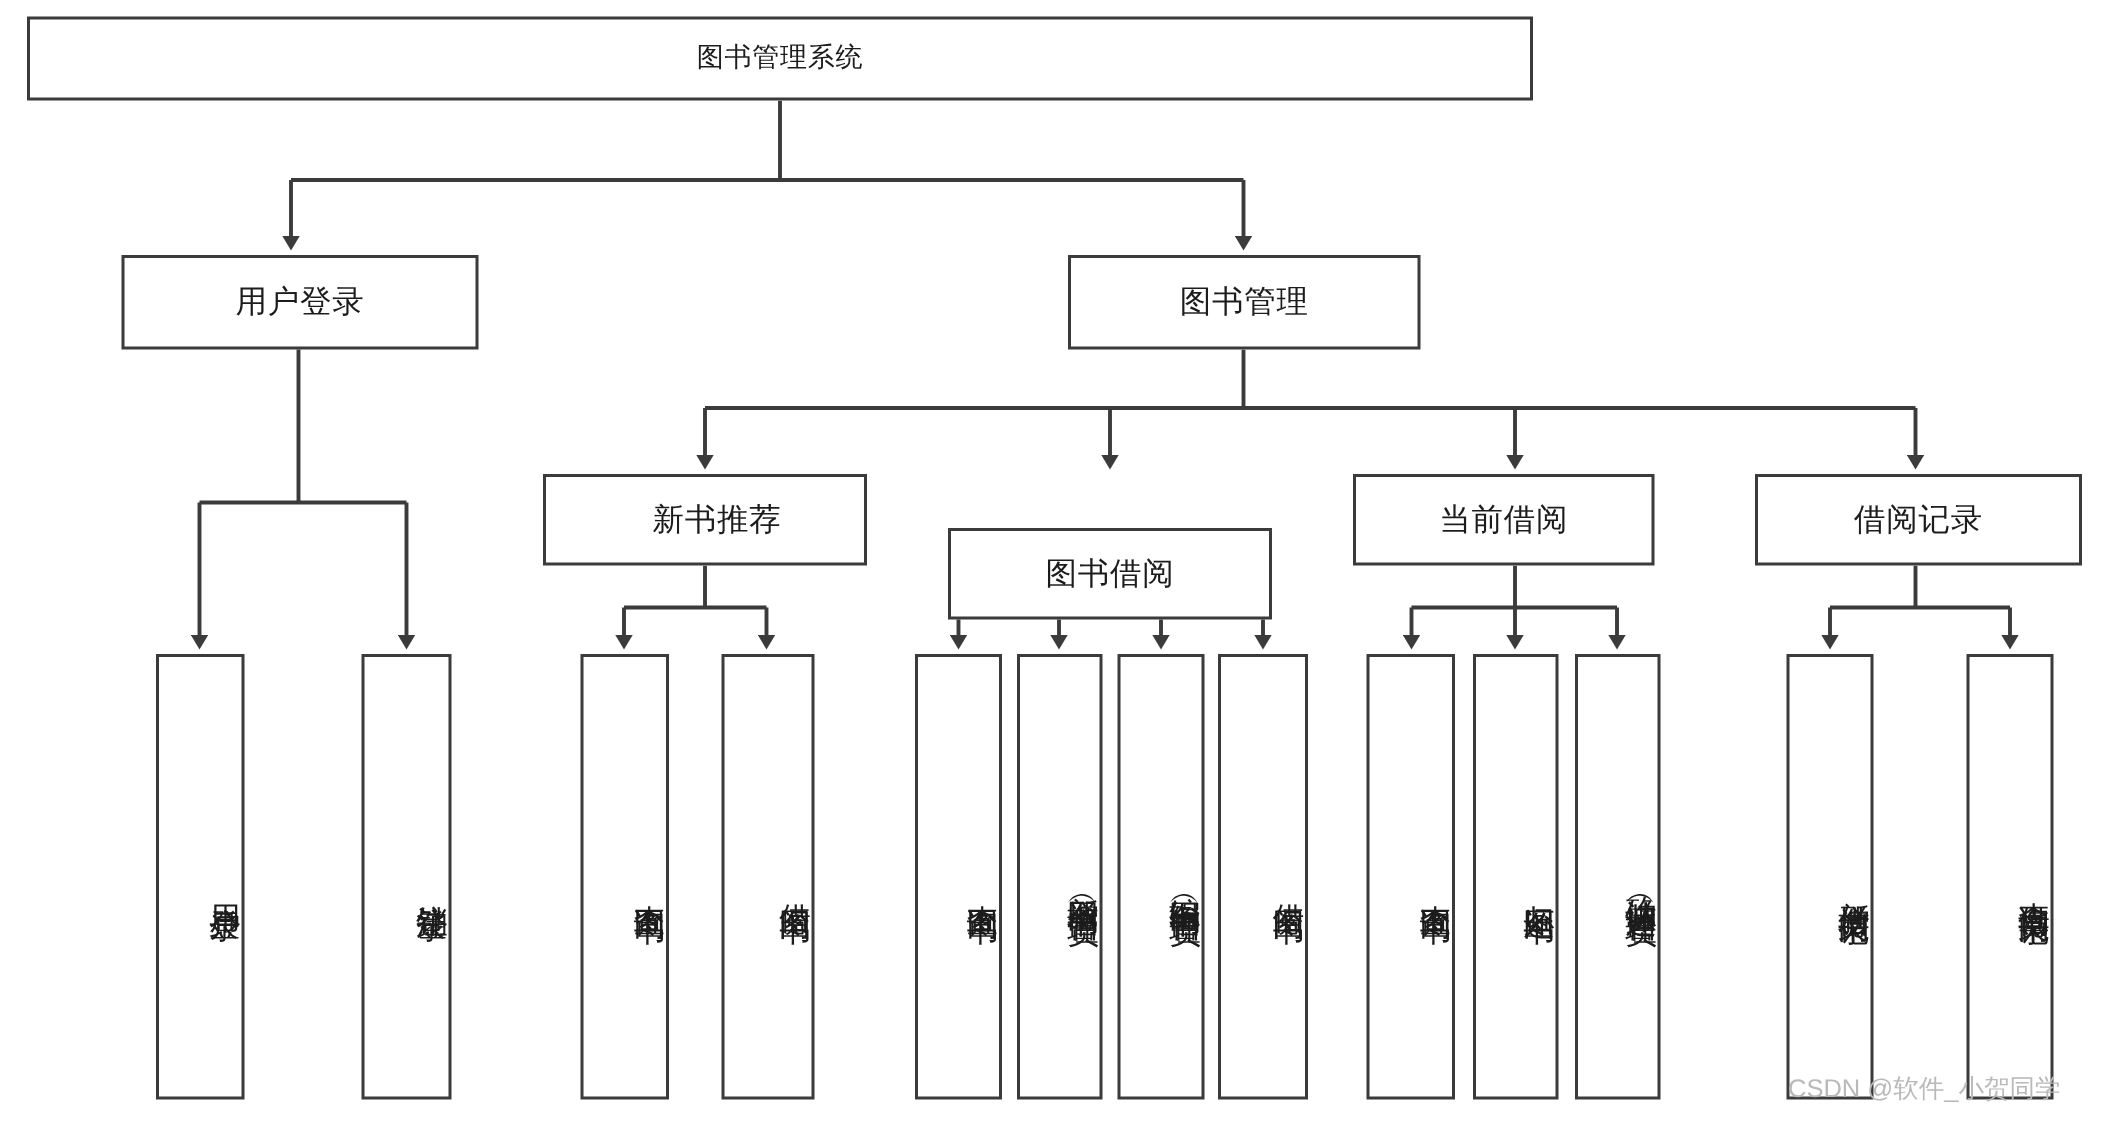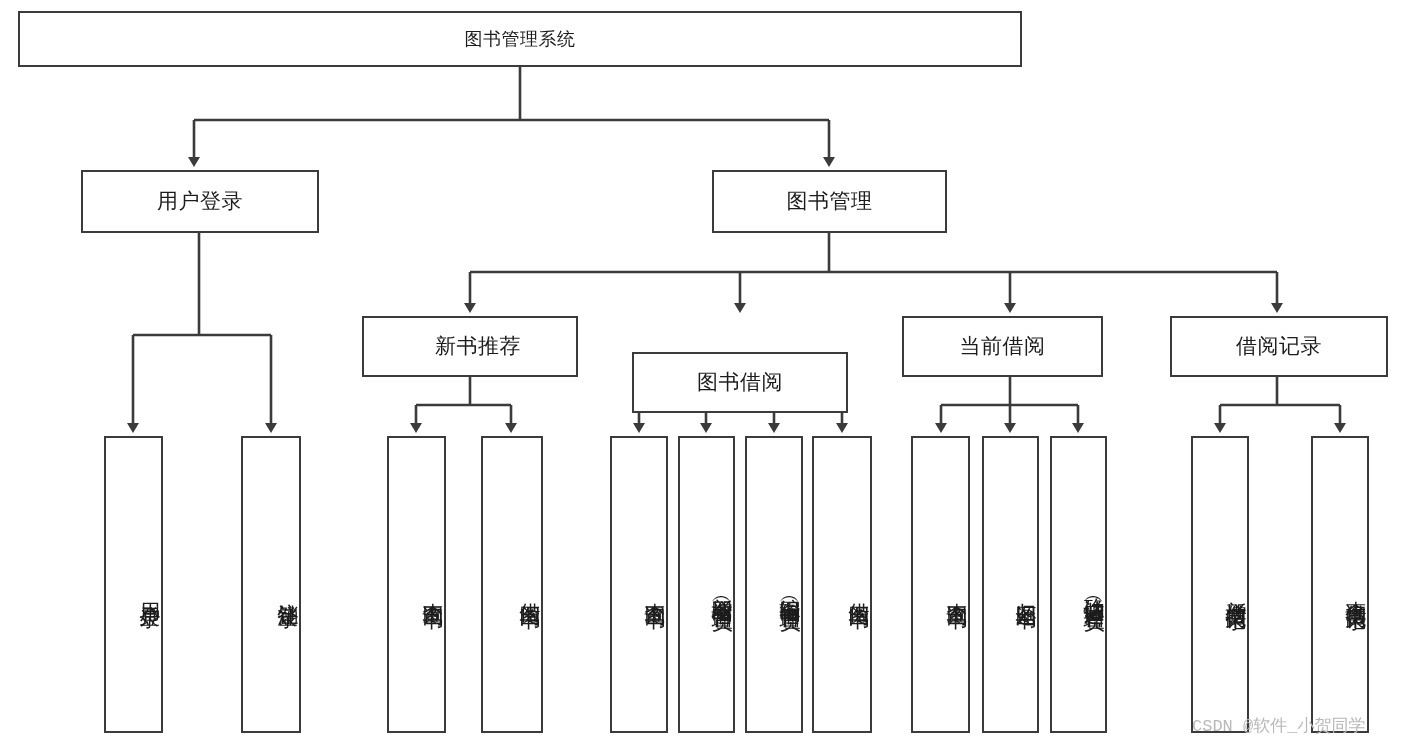--- a/index.html
+++ b/index.html
@@ -58,21 +58,21 @@
     align-items: flex-start;
   }
   .watermark {
     position: absolute;
     left: 1192px;
     top: 714px;
     font-size: 17px;
     color: #b9b9b9;
     white-space: nowrap;
     z-index: 3;
-    font-family: Liberation Mono, monospace;
+    font-family: Liberation Sans, sans-serif;
   }
 </style>
 </head>
 <body>
 
 <div id="canvas">
 
   <svg id="edges" viewBox="0 0 1405 747" xmlns="http://www.w3.org/2000/svg">
     <defs>
       <marker id="arrow" markerWidth="10" markerHeight="12" refX="1" refY="6" orient="auto" markerUnits="userSpaceOnUse">

